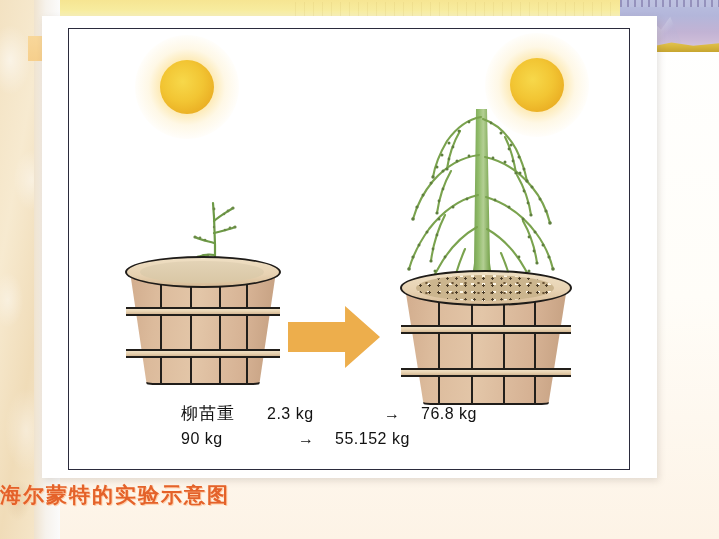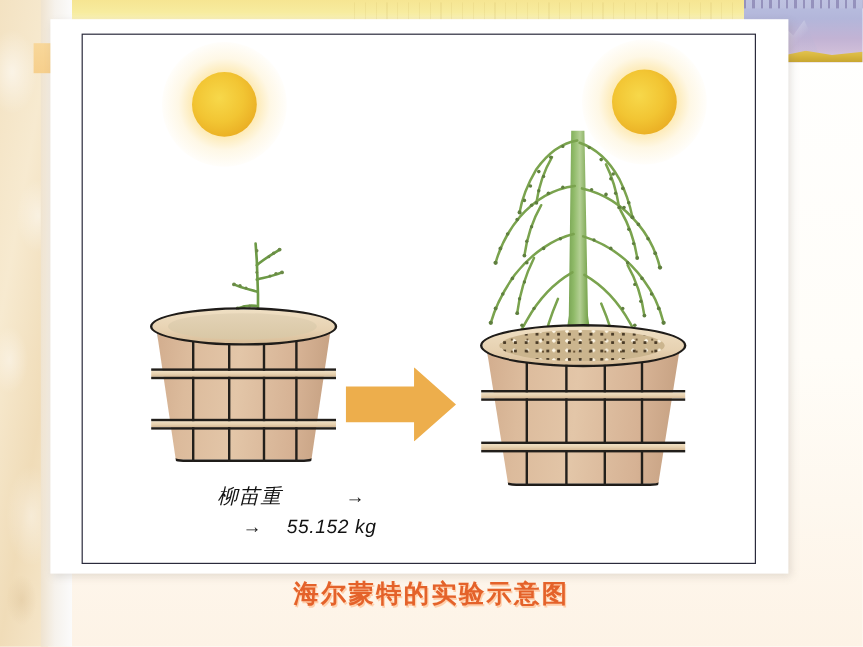--- a/index.html
+++ b/index.html
@@ -69,21 +69,20 @@
   .card{
     position:absolute;left:42px;top:16px;width:615px;height:462px;
     background:#ffffff;
     box-shadow:2px 3px 7px rgba(120,110,100,.20);
   }
   .frame{
     position:absolute;left:68px;top:28px;width:562px;height:442px;
     border:1.6px solid #2b2b3c;
     background:#ffffff;
     box-sizing:border-box;
-    font-style:italic;
   }
 
   
   .sun{position:absolute;width:104px;height:104px;}
   .sun .glow{
     position:absolute;left:0;top:0;width:104px;height:104px;border-radius:50%;
     background:radial-gradient(circle,rgba(248,196,60,.85) 0%,rgba(250,205,80,.45) 34%,rgba(252,222,140,.22) 52%,rgba(255,240,200,.05) 72%,rgba(255,255,255,0) 85%);
   }
   .sun .disc{
     position:absolute;left:25px;top:25px;width:54px;height:54px;border-radius:50%;
@@ -160,21 +159,21 @@
   }
   .data .row{display:flex;align-items:baseline;white-space:nowrap;}
   .data .c-label{width:86px;font-size:17px;letter-spacing:1px;}
   .data .c-before{width:96px;text-align:left;font-size:16px;letter-spacing:.5px;}
   .data .c-arrow{width:58px;text-align:center;font-size:16px;}
   .data .c-after{flex:1;text-align:left;font-size:16px;letter-spacing:.5px;}
 
   
   #caption{
     position:absolute;left:0;top:481px;width:719px;
-    text-align:center;
+    text-align:left;
     font-size:21px;font-weight:bold;letter-spacing:2px;
     color:#e4622a;
     text-shadow:1px 1px 0 rgba(255,200,160,.85),-0.5px -0.5px 0 rgba(255,230,200,.6);
   }
 </style>
 </head>
 <body>
 
 <div id="stage">
 
@@ -360,23 +359,26 @@
       <div class="stave" style="left:130px;"></div>
       <div class="hoop" style="top:44px;"></div>
       <div class="hoop" style="top:87px;"></div>
       <div class="rim"></div>
       <div class="soil dark"></div>
     </div>
 
     <div class="data" style="left:112px;top:372px;">
       <div class="row">
         <span class="c-label">柳苗重</span>
+        <span class="c-before">2.3 kg</span>
         <span class="c-arrow">→</span>
+        <span class="c-after">76.8 kg</span>
       </div>
       <div class="row">
+        <span class="c-before">90 kg</span>
         <span class="c-arrow">→</span>
         <span class="c-after">55.152 kg</span>
       </div>
     </div>
 
   </div>
 
   <div id="caption">海尔蒙特的实验示意图</div>
 
 </div>

